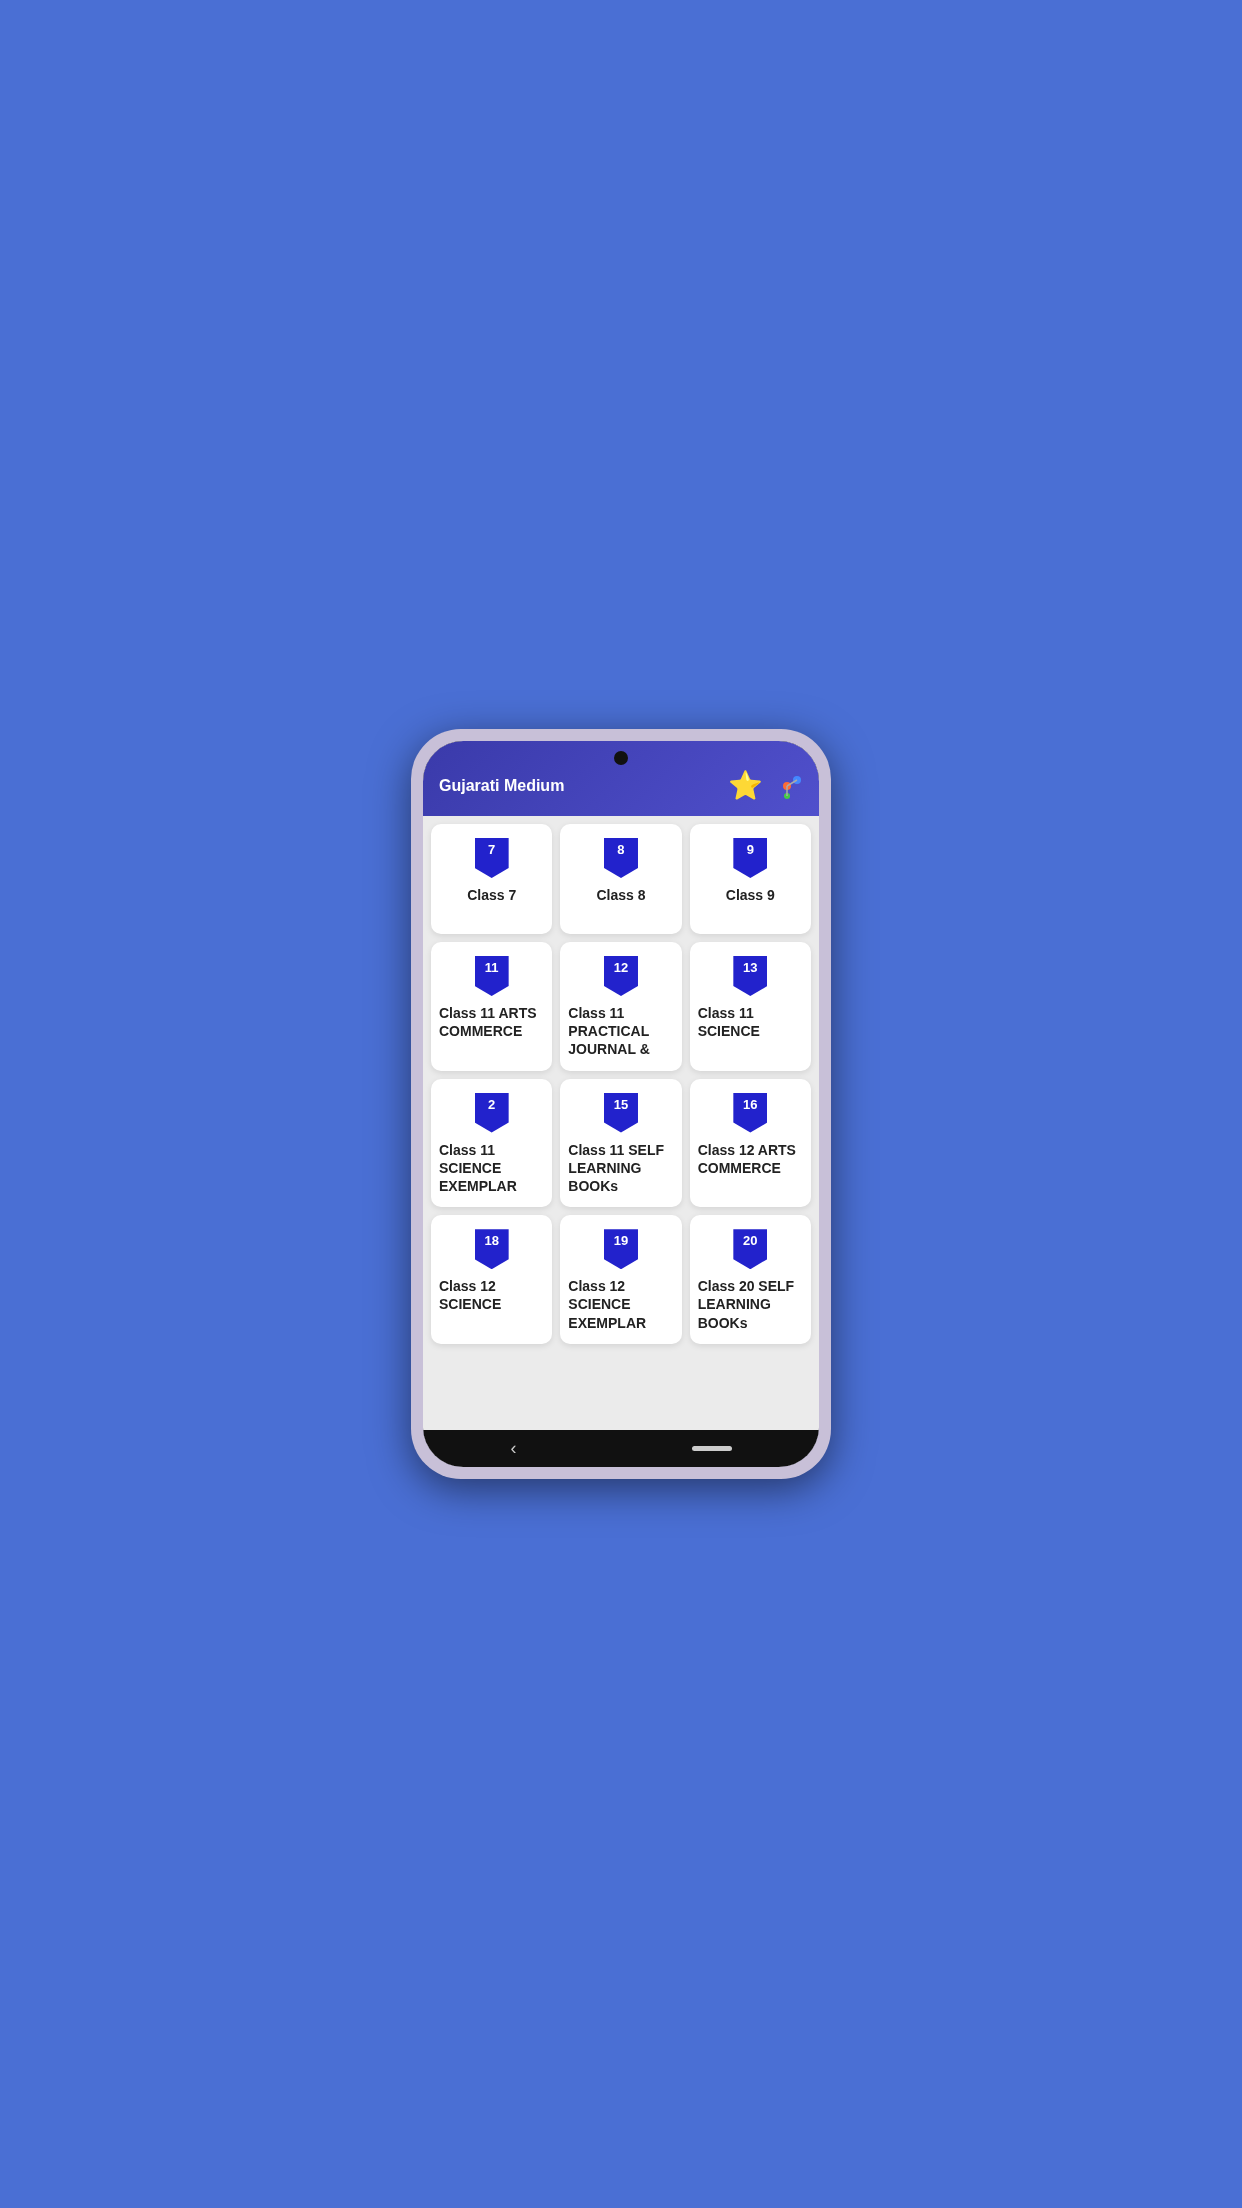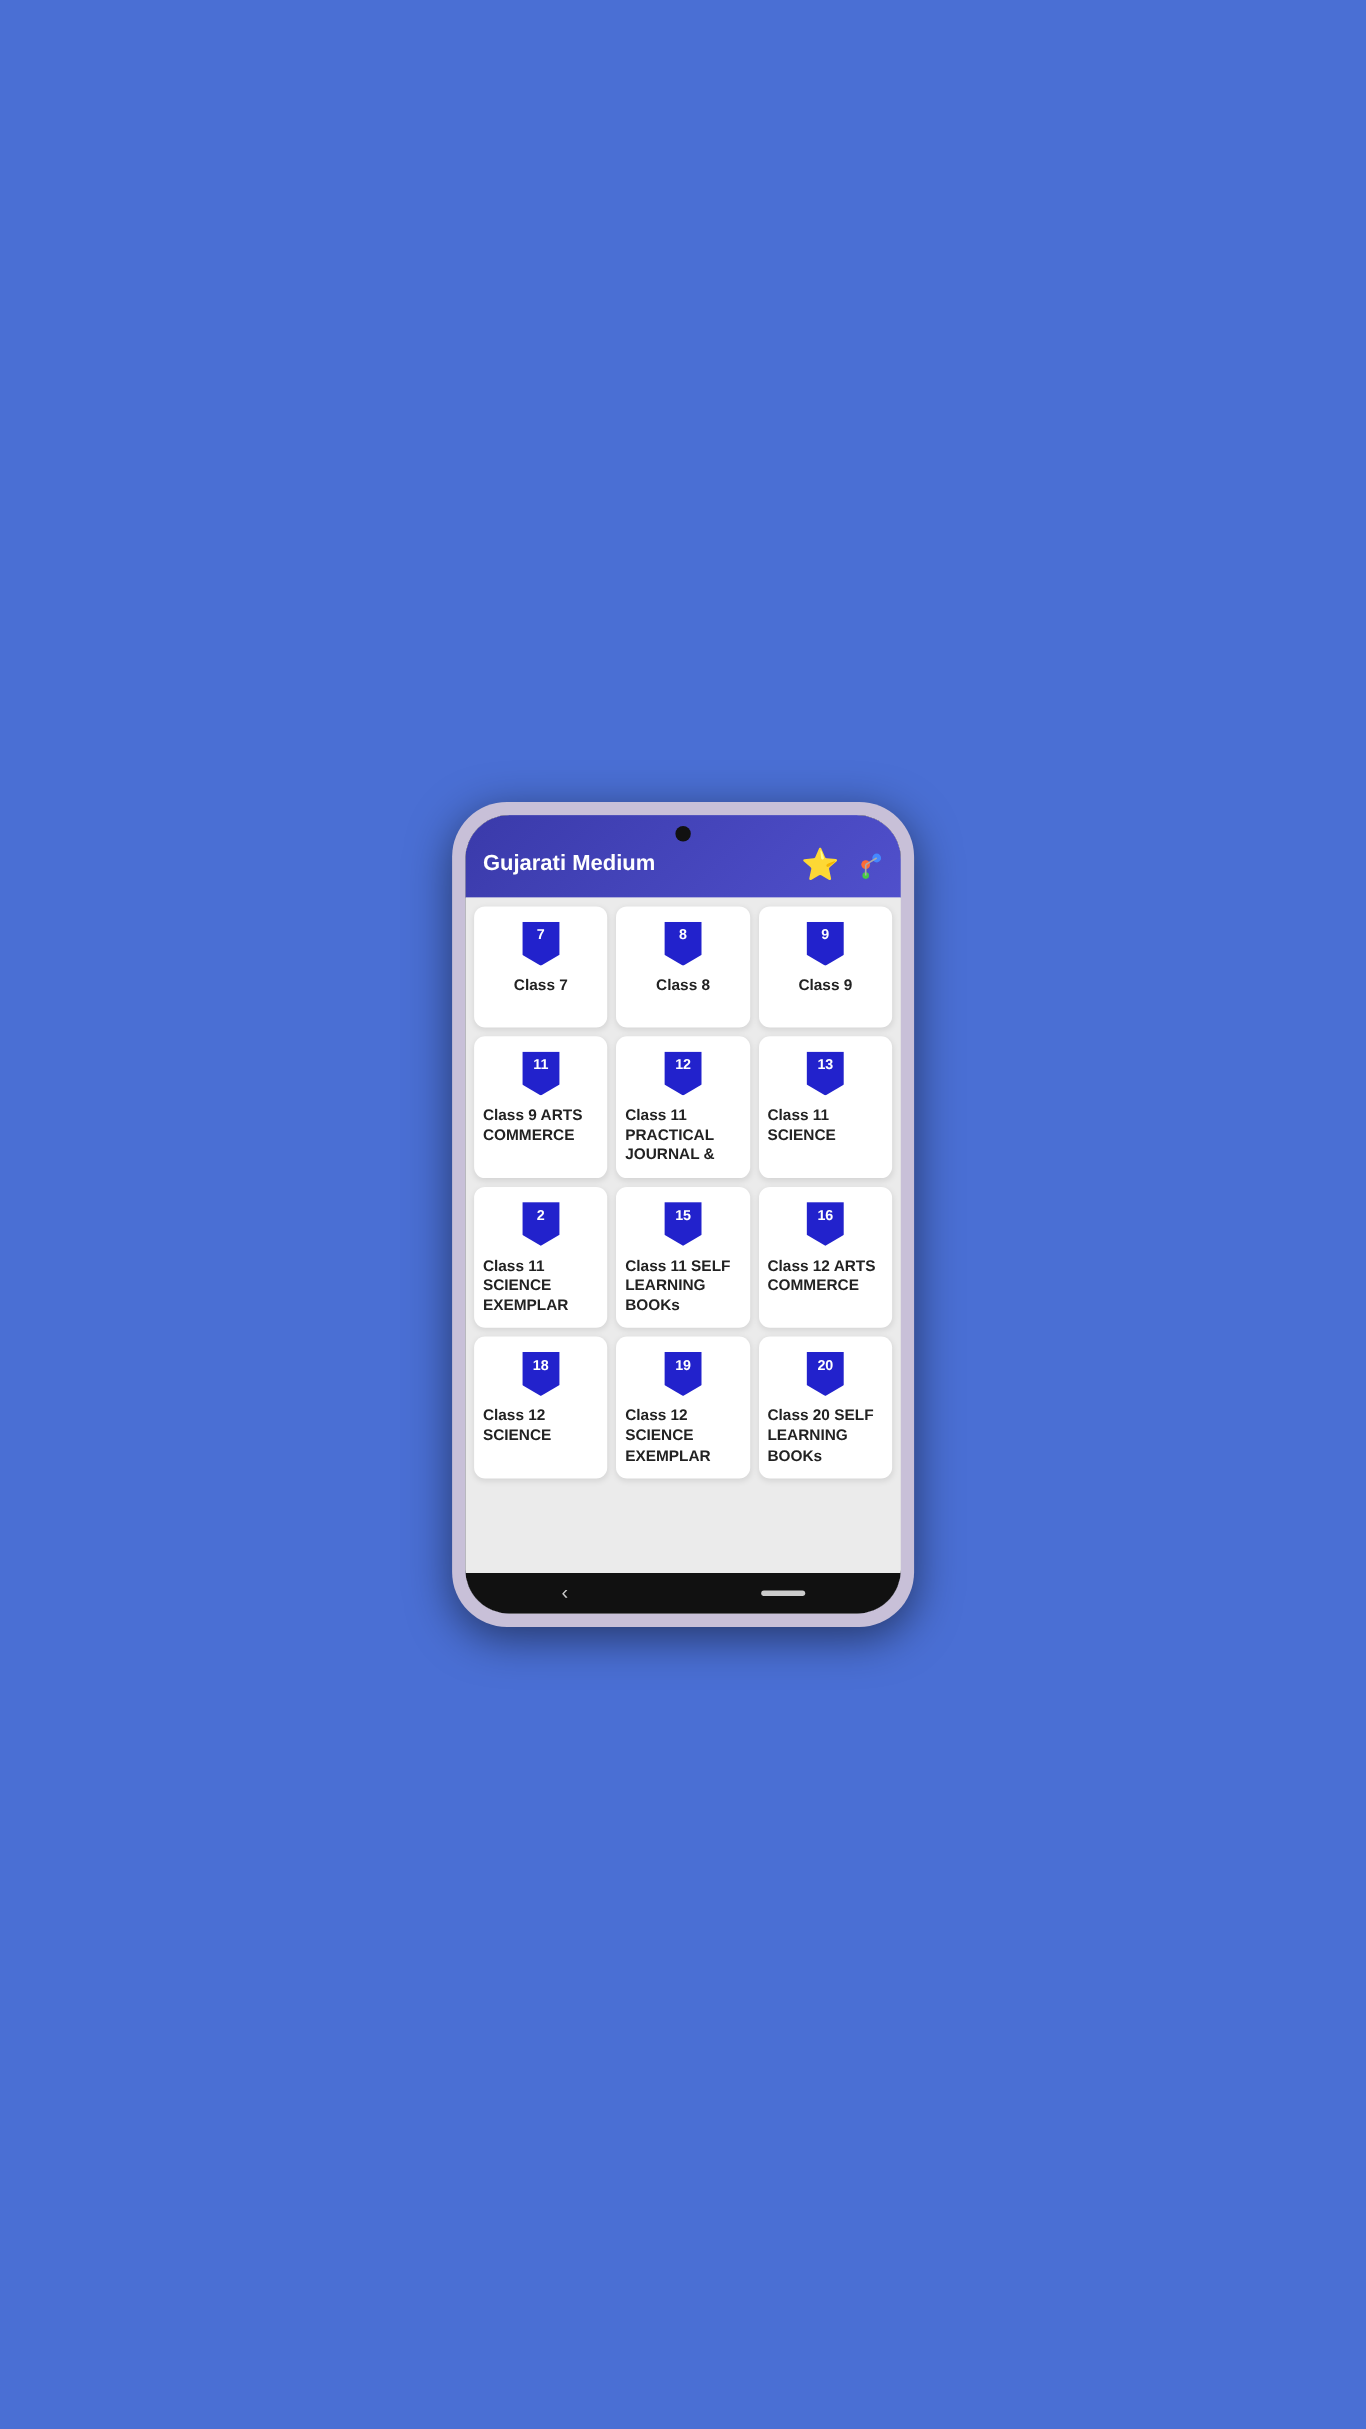--- a/index.html
+++ b/index.html
@@ -53,21 +53,21 @@
     .header {
       background: linear-gradient(135deg, #3a3aaa, #5050cc);
       padding: 18px 16px 14px 16px;
       display: flex;
       align-items: center;
       justify-content: space-between;
       padding-top: 28px;
     }
     .header-title {
       color: white;
-      font-size: 20px;
+      font-size: 16px;
       font-weight: bold;
     }
     .header-icons {
       display: flex;
       align-items: center;
       gap: 8px;
     }
     .star-icon {
       font-size: 28px;
     }
@@ -171,21 +171,21 @@
             <div class="card">
               <div class="badge">8</div>
               <div class="card-label">Class 8</div>
             </div>
             <div class="card">
               <div class="badge">9</div>
               <div class="card-label">Class 9</div>
             </div>
             <div class="card">
               <div class="badge">11</div>
-              <div class="card-label">Class 9 ARTS COMMERCE</div>
+              <div class="card-label">Class 11 ARTS COMMERCE</div>
             </div>
             <div class="card">
               <div class="badge">12</div>
               <div class="card-label">Class 11 PRACTICAL JOURNAL &amp;</div>
             </div>
             <div class="card">
               <div class="badge">13</div>
               <div class="card-label">Class 11 SCIENCE</div>
             </div>
             <div class="card">

